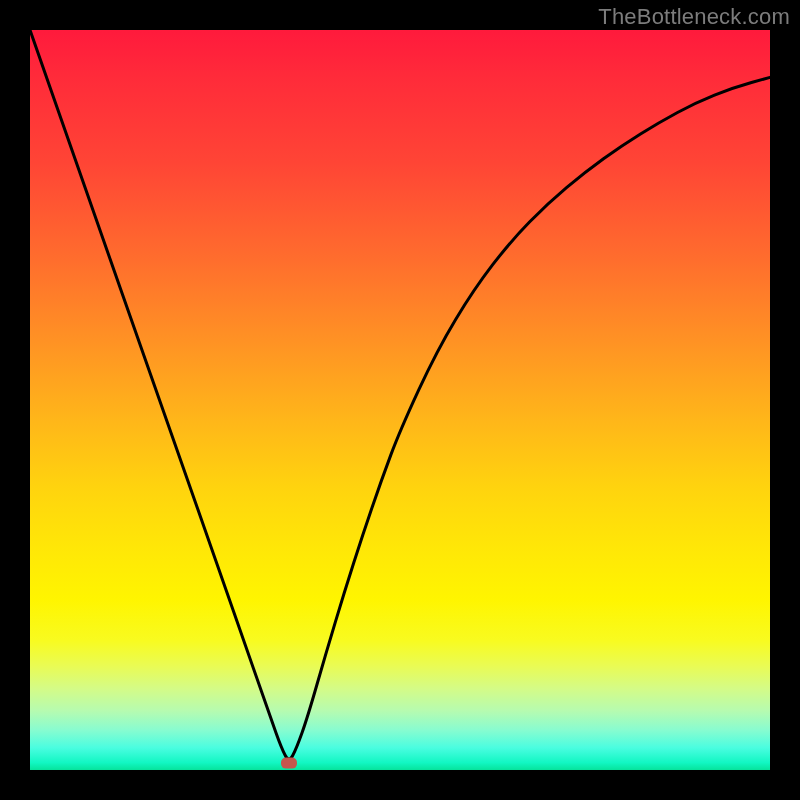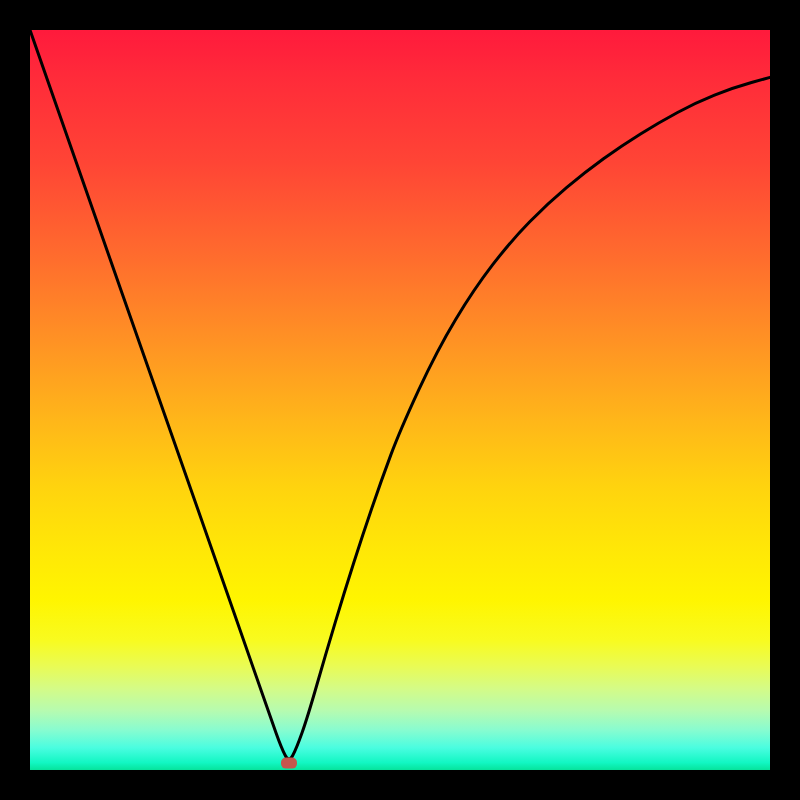--- a/index.html
+++ b/index.html
@@ -26,20 +26,21 @@
   }
   .watermark{position:absolute;top:4px;right:10px;color:#7c7c7c;font-size:22px;font-weight:400;letter-spacing:0.2px}
   svg.curve{position:absolute;left:30px;top:30px;width:740px;height:740px;overflow:visible}
   svg.dot{position:absolute;left:30px;top:30px;width:740px;height:740px;overflow:visible}
 </style>
 </head>
 <body>
 
 <div class="frame">
   <div class="plot"></div>
+  <div class="watermark">TheBottleneck.com</div>
 
   <svg class="curve" viewBox="0 0 740 740" preserveAspectRatio="none">
     <path id="curve-path" fill="none" stroke="#000" stroke-width="3" stroke-linejoin="round" stroke-linecap="round" d="M 0 0 Q 0 0 18.5 52.910000000000004 Q 37 105.82000000000001 55.5 158.73000000000002 Q 74 211.64000000000001 92.5 264.55 Q 111 317.46000000000004 129.5 370 Q 148 422.53999999999996 166.5 475.45 Q 185 528.36 203.5 581.27 Q 222 634.18 231.25 660.8199999999999 Q 240.5 687.46 246.05 703 Q 251.60000000000002 718.54 255.3 725.5699999999999 Q 259 732.6 262.7 725.5699999999999 Q 266.4 718.54 271.95 703 Q 277.5 687.46 286.75 655.27 Q 296 623.0799999999999 305.25 592.3699999999999 Q 314.5 561.66 323.75 532.8 Q 333 503.94000000000005 342.25 476.93000000000006 Q 351.5 449.92 360.75 425.13 Q 370 400.3399999999999 388.5 360.38 Q 407.00000000000006 320.42 425.5 289.71000000000004 Q 444 259 462.5 234.95000000000002 Q 481 210.90000000000003 499.5 192.03000000000003 Q 518 173.16 536.5 157.61999999999998 Q 555 142.07999999999996 573.5 128.76 Q 592 115.44000000000003 610.5 103.97000000000001 Q 629 92.5 647.5 82.50999999999999 Q 666 72.51999999999998 684.5 65.11999999999998 Q 703 57.71999999999997 721.5 52.539999999999964 L 740 47.35999999999996"></path>
   </svg>
 
   <svg class="dot" viewBox="0 0 740 740" preserveAspectRatio="none">
     <rect id="marker-rect" rx="5" ry="5" width="16" height="11" fill="#c5564d" x="251" y="727.6"></rect>
   </svg>
 </div>
 

